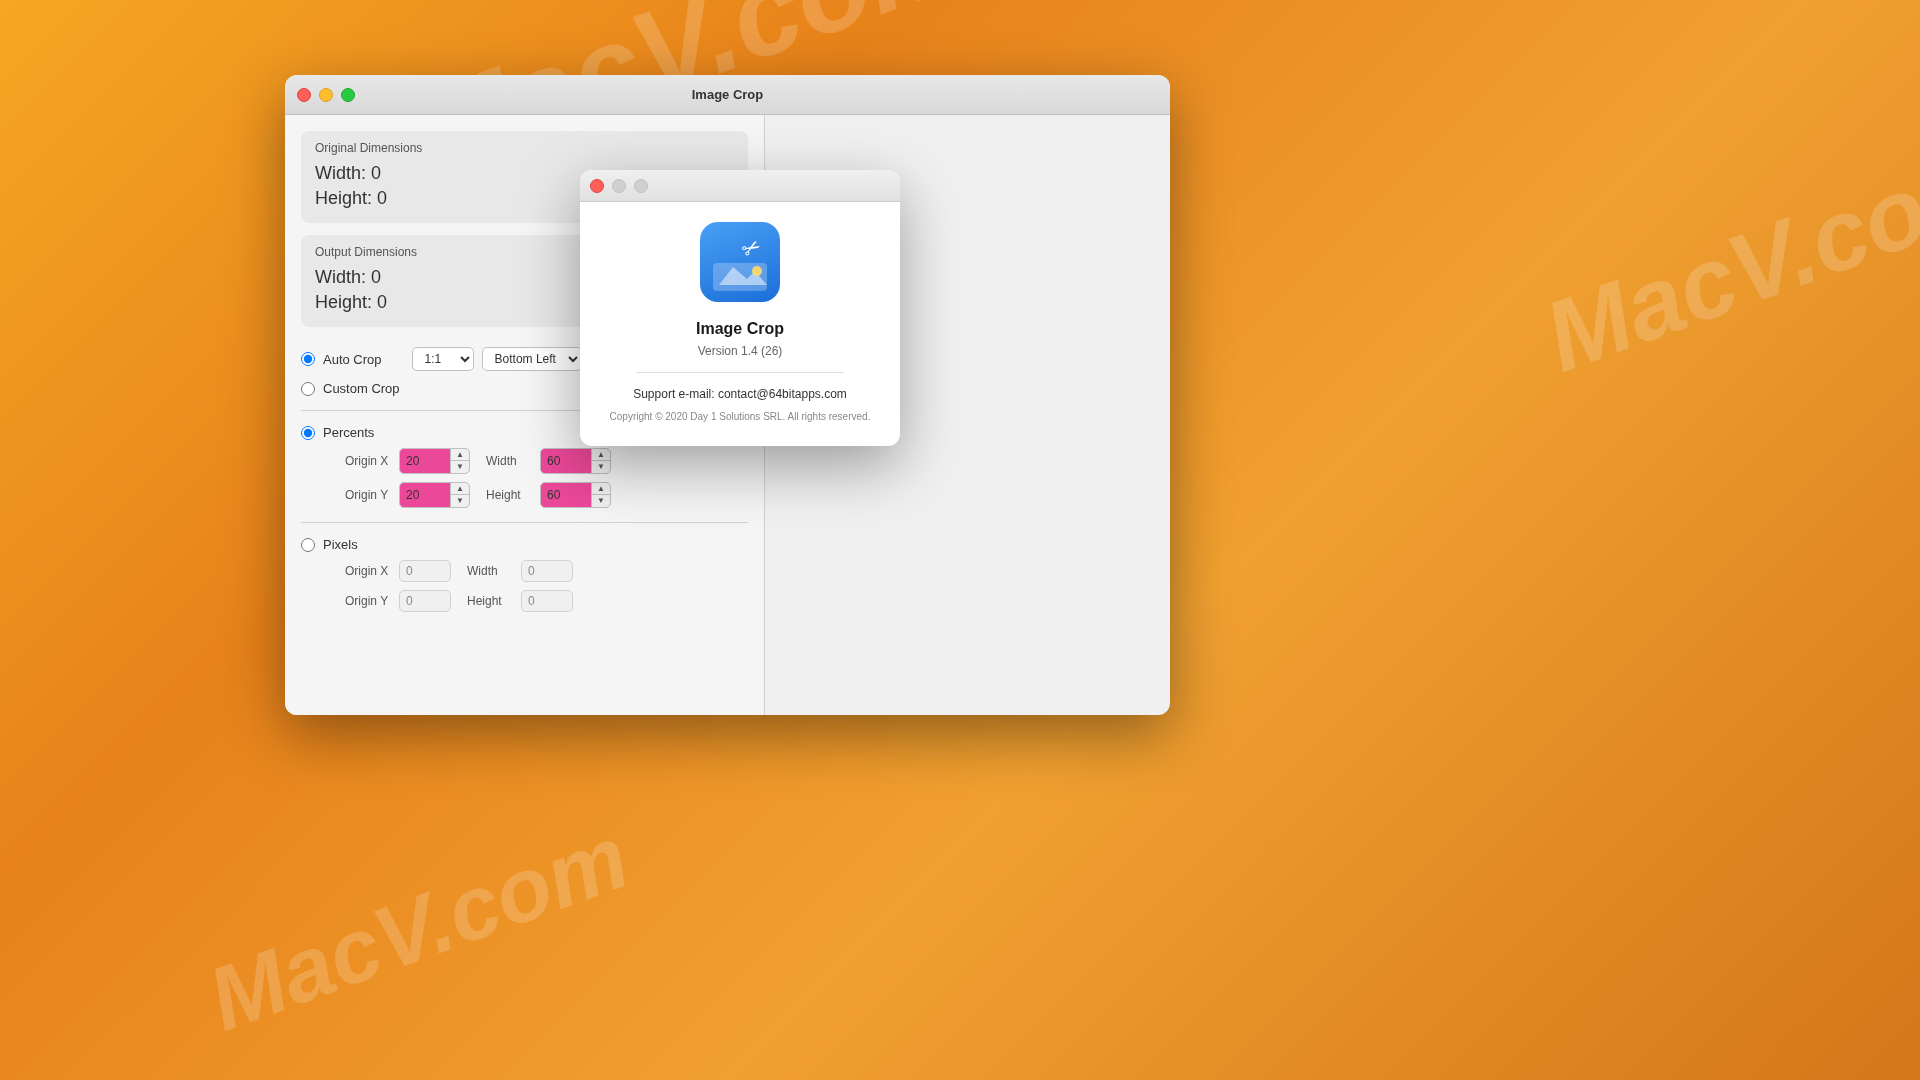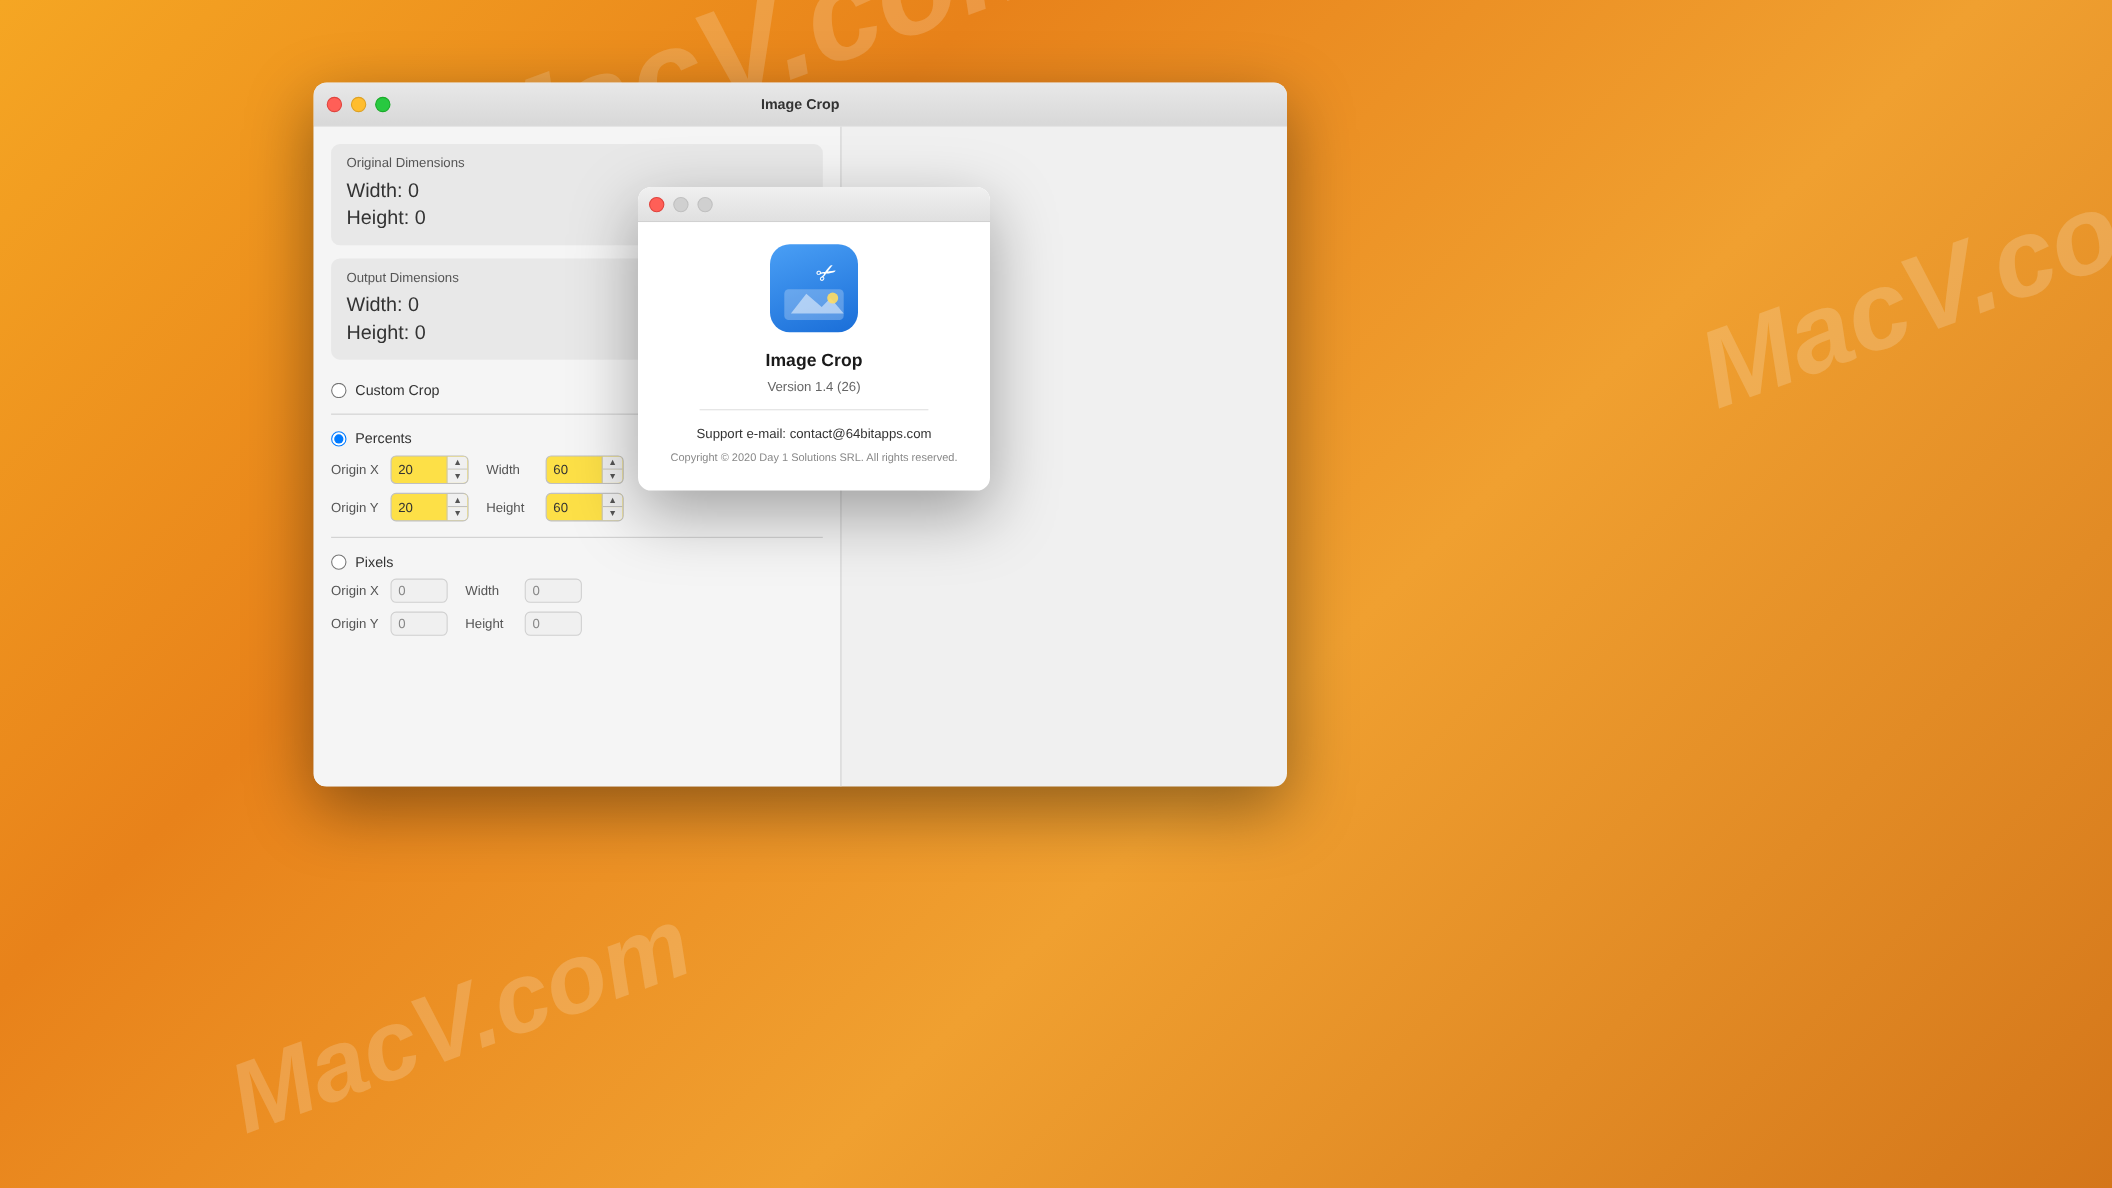--- a/index.html
+++ b/index.html
@@ -171,41 +171,42 @@
     .subsection-label {
       display: flex;
       align-items: center;
       gap: 8px;
     }
 
     .field-row {
       display: flex;
       gap: 16px;
       align-items: center;
+      margin-left: 44px;
     }
 
     .field-group {
       display: flex;
       align-items: center;
       gap: 6px;
     }
 
     .field-label {
       font-size: 12px;
       color: #555;
       min-width: 48px;
     }
 
     .number-input-wrapper {
       display: flex;
       align-items: center;
       border: 1px solid #c0c0c0;
       border-radius: 5px;
       overflow: hidden;
-      background: #fde047;
+      background: #ec4899;
     }
 
     .number-input {
       width: 50px;
       border: none;
       outline: none;
       font-size: 12px;
       padding: 3px 6px;
       background: transparent;
       color: #333;
@@ -429,20 +430,38 @@
       </div>
 
       <div class="dimension-section">
         <div class="section-label">Output Dimensions</div>
         <div class="dimension-row">Width: 0</div>
         <div class="dimension-row">Height: 0</div>
       </div>
 
       <div class="crop-options">
 
+        <div>
+          <div class="radio-row">
+            <input type="radio" class="radio-input" name="cropMode" checked="" style="">
+            <span class="radio-label">Auto Crop</span>
+            <div class="crop-mode-options">
+              <select class="select-field">
+                <option>1:1</option>
+                <option>4:3</option>
+                <option>16:9</option>
+              </select>
+              <select class="select-field">
+                <option>Bottom Left</option>
+                <option>Center</option>
+                <option>Top Left</option>
+              </select>
+            </div>
+          </div>
+        </div>
 
         <div class="radio-row">
           <input type="radio" class="radio-input" name="cropMode" style="">
           <span class="radio-label">Custom Crop</span>
         </div>
 
         <div class="section-divider"></div>
 
         <div class="percents-section">
           <div class="subsection-label radio-row">

